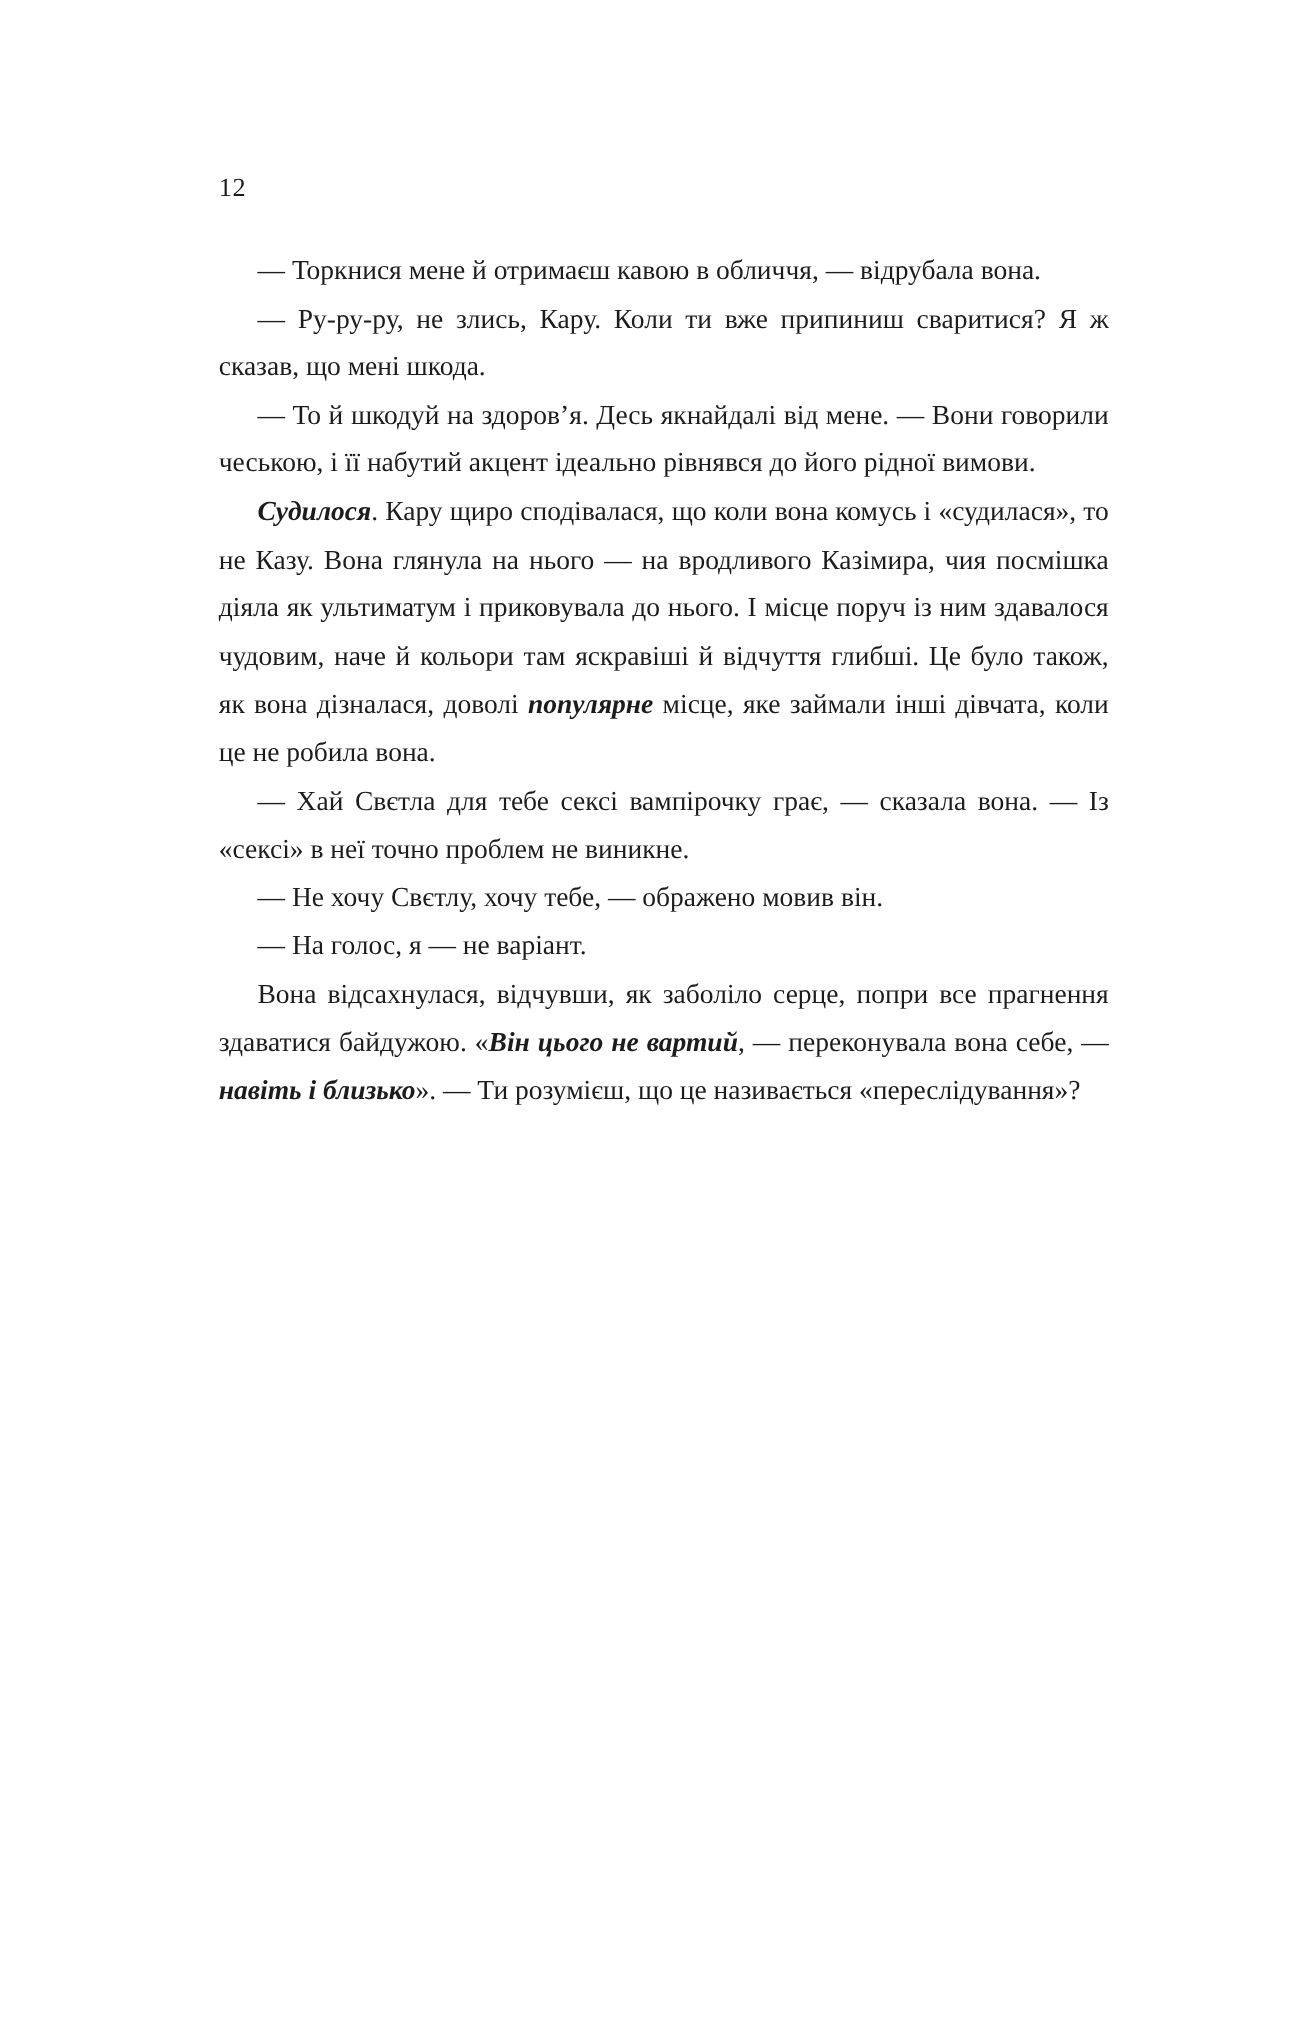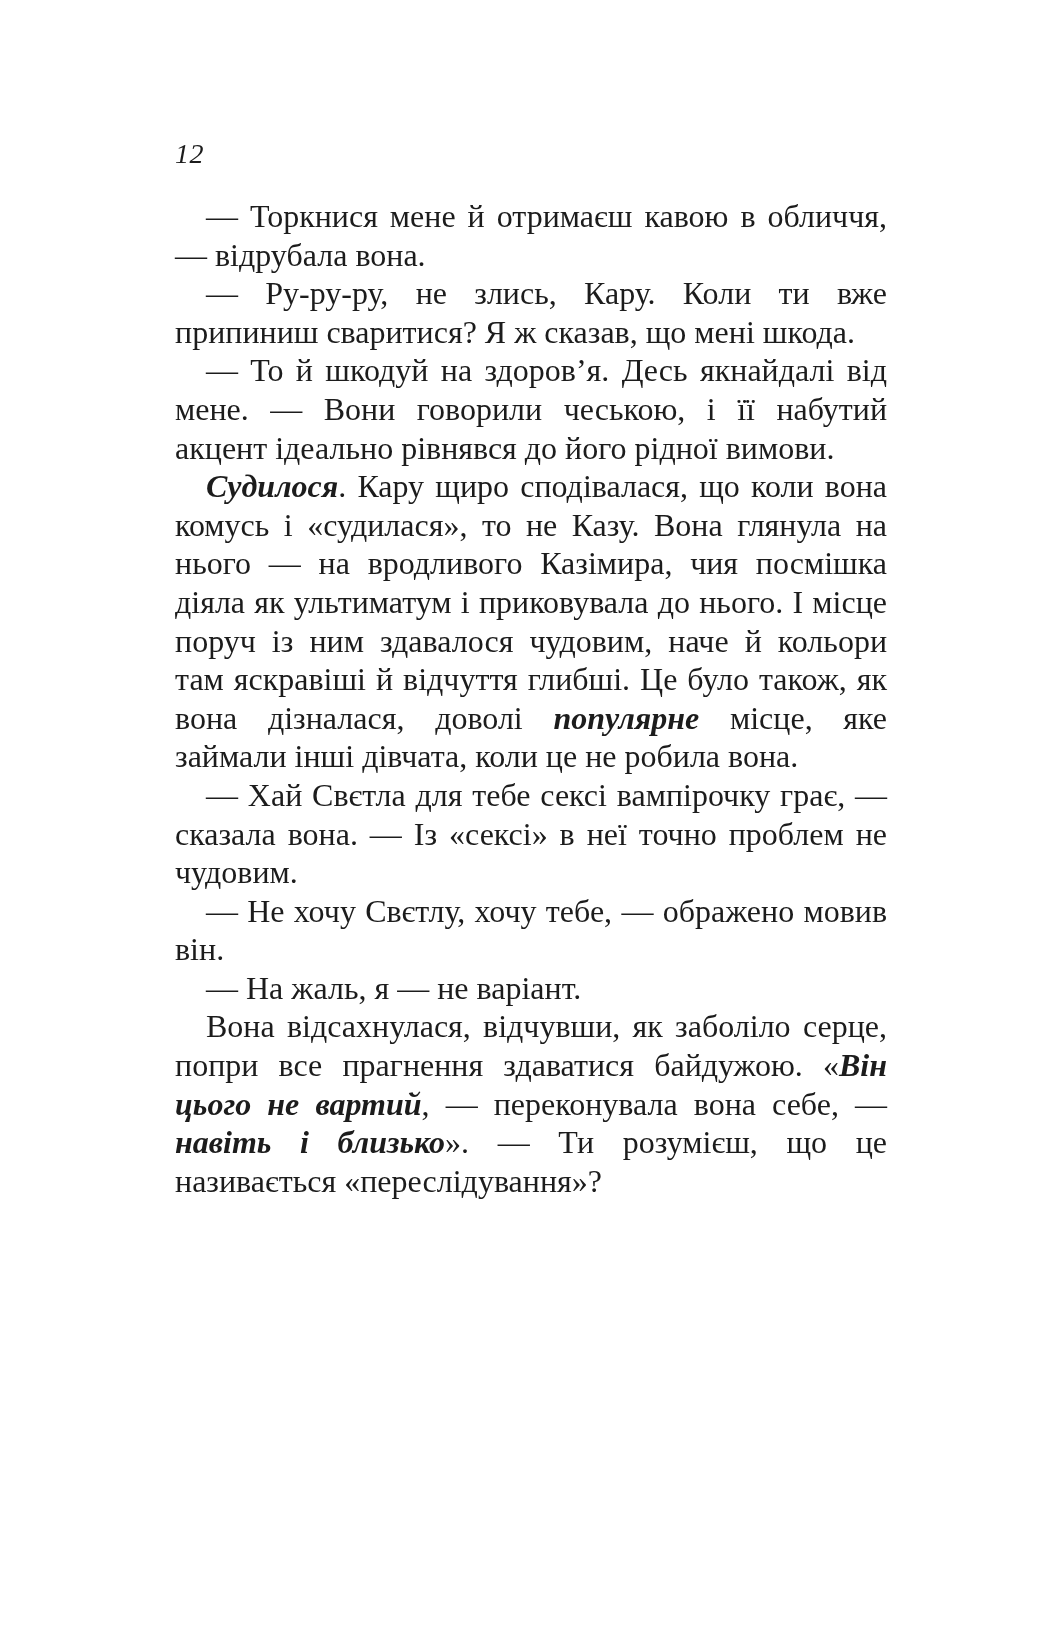--- a/index.html
+++ b/index.html
@@ -13,31 +13,30 @@
     height: 1630px;
     background: #ffffff;
     overflow: hidden;
     font-family: "Liberation Serif", "DejaVu Serif", serif;
     color: #1c1c1c;
   }
   .page-number {
     position: absolute;
     left: 175px;
     top: 138px;
-    font-size: 28px;
+    font-size: 21px;
     letter-spacing: 0.5px;
     color: #1c1c1c;
-    font-style: italic;
   }
   .text-block {
     position: absolute;
     left: 175px;
     top: 197px;
     width: 712px;
-    font-size: 32px;
+    font-size: 22px;
     line-height: 38.6px;
     text-align: justify;
     text-justify: inter-word;
     hyphens: manual;
   }
   .text-block p.para {
     margin: 0;
     padding: 0;
     text-indent: 31px;
   }
@@ -49,18 +48,18 @@
 </head>
 <body>
 
 <div class="page">
   <div class="page-number">12</div>
   <div class="text-block">
       <p class="para"><span>— Торкнися мене й отримаєш кавою в обличчя, — відрубала вона.</span></p>
       <p class="para"><span>— Ру-ру-ру, не злись, Кару. Коли ти вже припиниш сваритися? Я ж сказав, що мені шкода.</span></p>
       <p class="para"><span>— То й шкодуй на здоров’я. Десь якнайдалі від мене. — Вони говорили чеською, і її набутий акцент ідеально рівнявся до його рідної вимови.</span></p>
       <p class="para"><span class="italic">Судилося</span><span>. Кару щиро сподівалася, що коли вона комусь і «судилася», то не Казу. Вона глянула на нього — на вродливого Казімира, чия посмішка діяла як ультиматум і приковувала до нього. І місце поруч із ним здавалося чудовим, наче й кольори там яскравіші й відчуття глибші. Це було також, як вона дізналася, доволі </span><span class="italic">популярне</span><span> місце, яке займали інші дівчата, коли це не робила вона.</span></p>
-      <p class="para"><span>— Хай Свєтла для тебе сексі вампірочку грає, — сказала вона. — Із «сексі» в неї точно проблем не чудовим.</span></p>
+      <p class="para"><span>— Хай Свєтла для тебе сексі вампірочку грає, — сказала вона. — Із «сексі» в неї точно проблем не виникне.</span></p>
       <p class="para"><span>— Не хочу Свєтлу, хочу тебе, — ображено мовив він.</span></p>
-      <p class="para"><span>— На жаль, я — не варіант.</span></p>
+      <p class="para"><span>— На голос, я — не варіант.</span></p>
       <p class="para"><span>Вона відсахнулася, відчувши, як заболіло серце, попри все прагнення здаватися байдужою. «</span><span class="italic">Він цього не вартий</span><span>, — переконувала вона себе, — </span><span class="italic">навіть і близько</span><span>». — Ти розумієш, що це називається «переслідування»?</span></p>
     </div>
 </div>
 
 </body></html>

